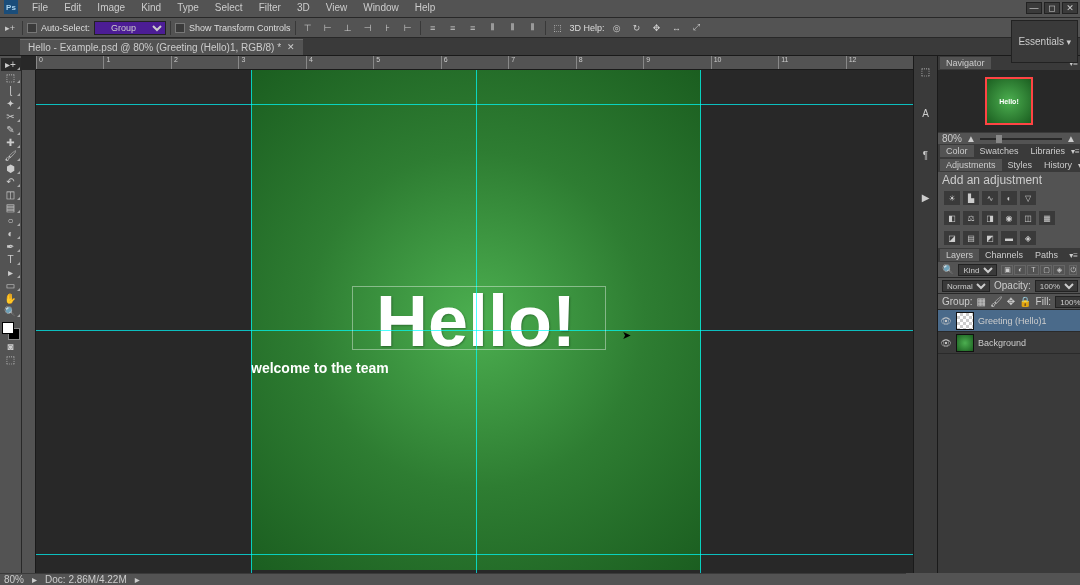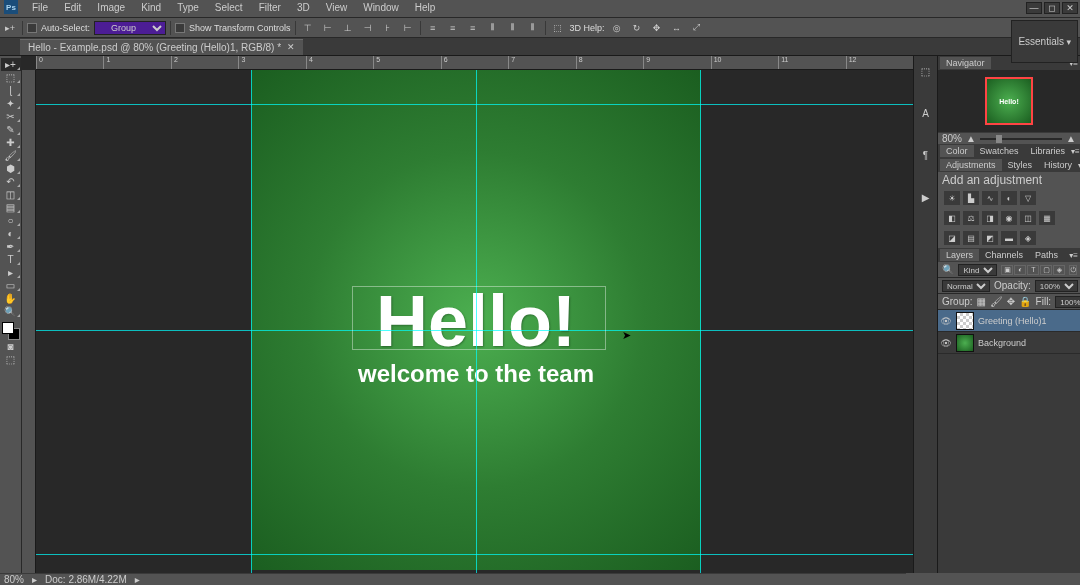--- a/index.html
+++ b/index.html
@@ -27,21 +27,21 @@
 .color-swatches{margin-top:4px;position:relative;width:18px;height:18px}
 .fg-color{width:12px;height:12px;background:#fff;border:1px solid #000;position:absolute;top:0;left:0;z-index:2}
 .bg-color{width:12px;height:12px;background:#000;border:1px solid #888;position:absolute;bottom:0;right:0}
 .canvas-area{flex:1;background:#282828;position:relative;overflow:hidden}
 .ruler-h{position:absolute;top:0;left:14px;right:0;height:14px;background:#535353;border-bottom:1px solid #1a1a1a;display:flex;font-size:7px;color:#aaa}
 .ruler-v{position:absolute;top:14px;left:0;bottom:0;width:14px;background:#535353;border-right:1px solid #1a1a1a}
 .ruler-tick{flex:1;border-left:1px solid #888;padding-left:2px;font-size:7px}
 .canvas-viewport{position:absolute;top:14px;left:14px;right:0;bottom:0}
 .artboard{position:absolute;left:215px;top:0;width:450px;height:500px;background:radial-gradient(circle at center,#4caf50 0%,#2e7d32 50%,#1b5e20 100%)}
 .hello-text{position:absolute;top:210px;left:0;right:0;text-align:center;font-size:72px;font-weight:bold;color:#fff;font-family:Arial,sans-serif;text-shadow:1px 1px 2px rgba(0,0,0,0.3)}
-.welcome-text{position:absolute;top:290px;left:0;right:0;text-align:center;font-size:24px;font-weight:bold;color:#fff;font-family:Arial,sans-serif}
+.welcome-text{position:absolute;top:290px;left:0;right:0;text-align:left;font-size:14px;font-weight:bold;color:#fff;font-family:Arial,sans-serif}
 .guide-h{position:absolute;left:0;right:0;height:1px;background:#00ffff;opacity:0.7}
 .guide-v{position:absolute;top:0;bottom:0;width:1px;background:#00ffff;opacity:0.7}
 .selection-box{position:absolute;left:316px;top:216px;width:254px;height:64px;border:1px solid rgba(255,255,255,0.4)}
 .cursor-arrow{position:absolute;left:586px;top:259px;font-size:11px;color:#000}
 .collapsed-panels{width:24px;background:#3a3a3a;border-left:1px solid #1a1a1a;display:flex;flex-direction:column;align-items:center;padding-top:6px;gap:24px}
 .collapsed-icon{width:18px;height:18px;display:flex;align-items:center;justify-content:center;font-size:10px}
 .right-panels{width:143px;background:#535353;border-left:1px solid #1a1a1a;display:flex;flex-direction:column}
 .panel-tabs{height:14px;background:#3a3a3a;display:flex;align-items:center;padding-left:2px}
 .panel-tab{padding:1px 6px;font-size:9px;cursor:default}
 .panel-tab.active{background:#535353}

